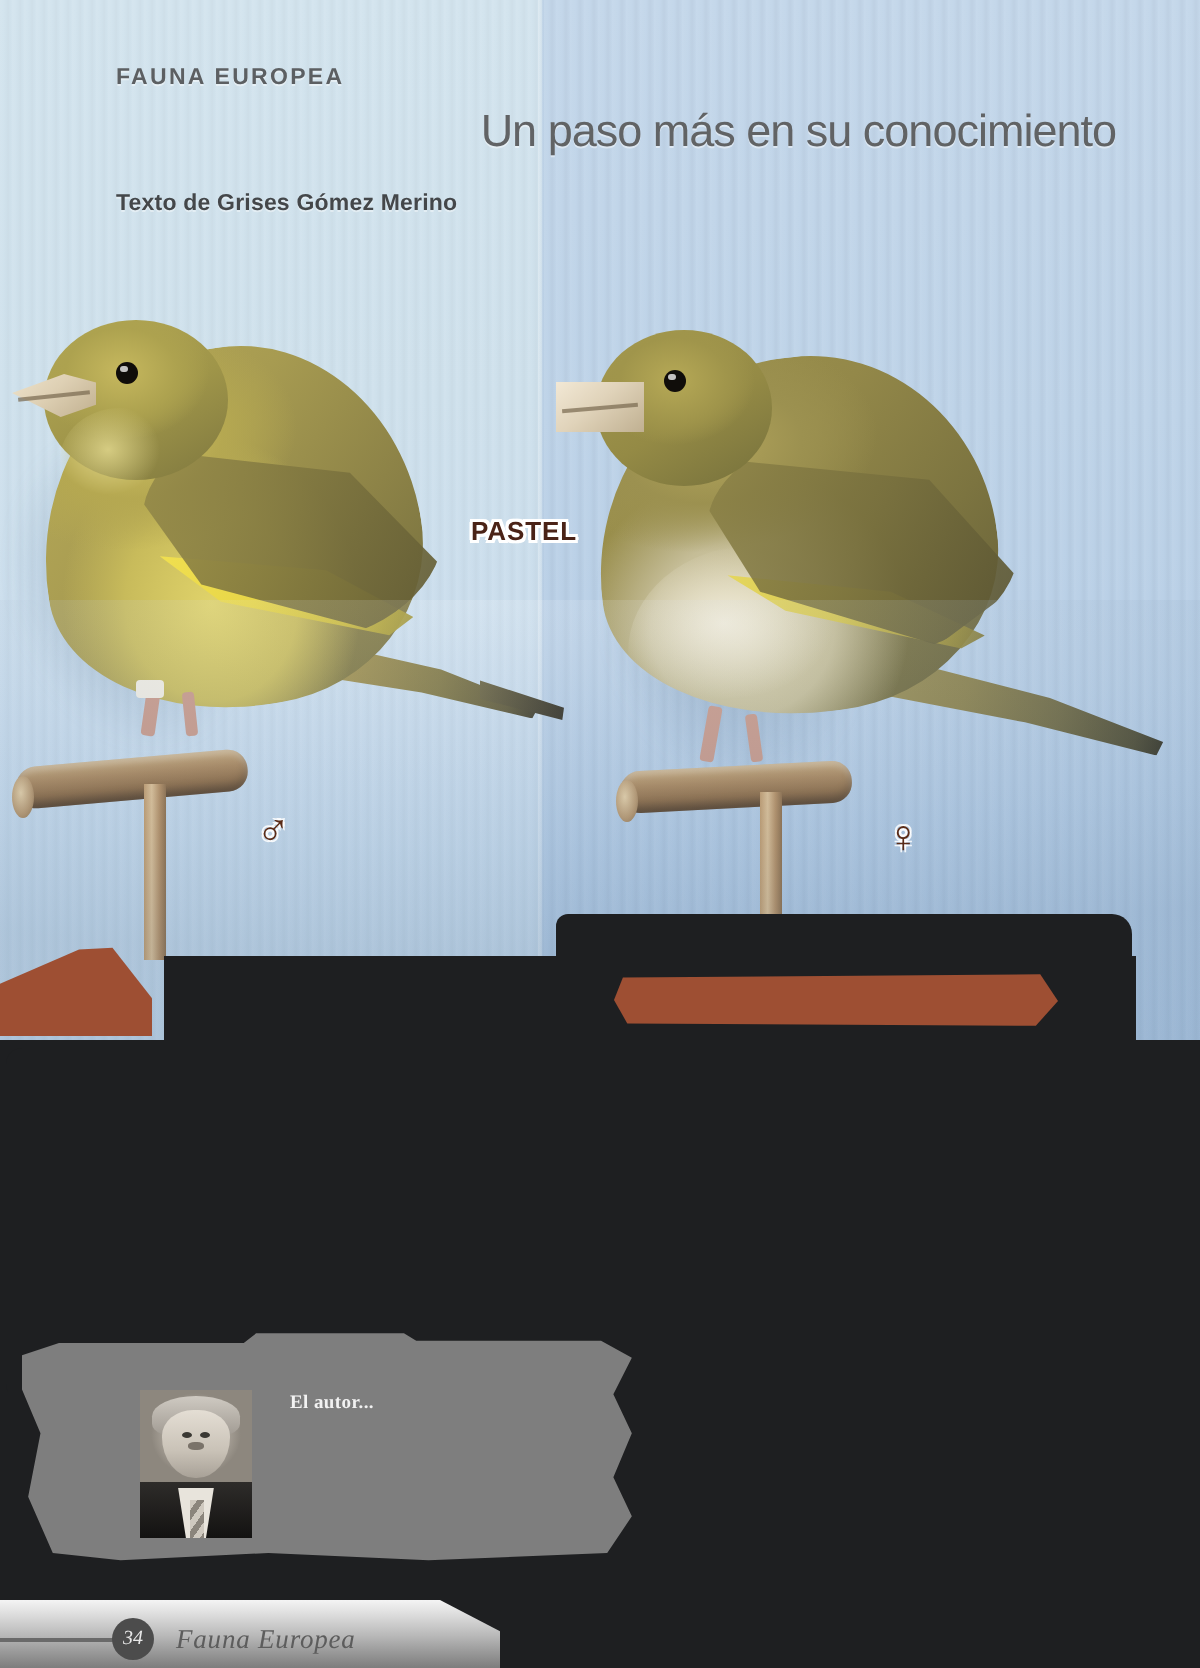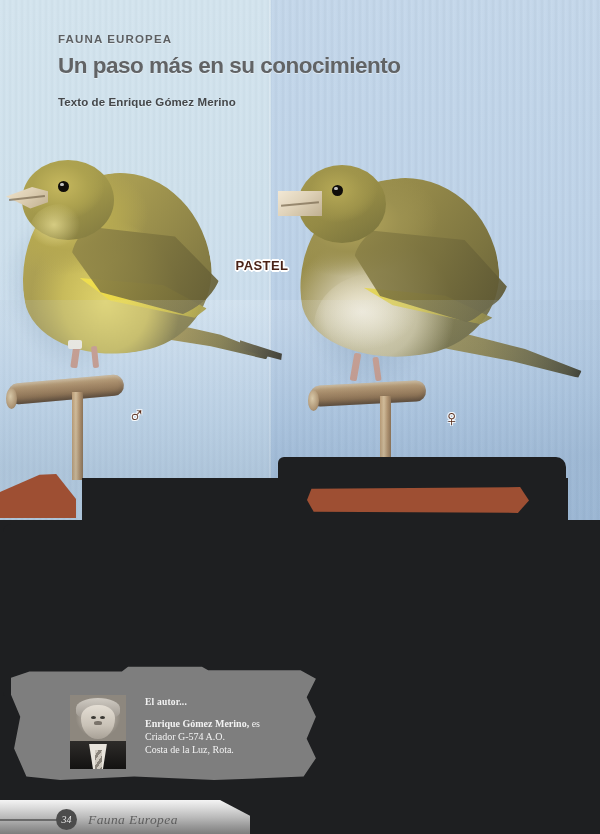--- a/index.html
+++ b/index.html
@@ -82,26 +82,27 @@
     font-size: 30.5px;
     font-weight: bold;
     color: #6c6e70;
     letter-spacing: -0.9px;
     line-height: 1.02;
     margin: 0;
     text-shadow: 0 1px 0 rgba(255,255,255,0.5), 0 -1px 0 rgba(80,85,90,0.18);
   }
   .title-sub {
     font-size: 22.5px;
-    font-weight: bold;
+    font-weight: normal;
     color: #616365;
     letter-spacing: -0.5px;
     line-height: 1.1;
     margin: 4px 0 0 0;
     text-shadow: 0 1px 0 rgba(255,255,255,0.45);
+    text-align: right;
   }
   .byline {
     font-size: 11.5px;
     font-weight: bold;
     color: #44474a;
     margin: 17px 0 0 0;
     letter-spacing: 0.1px;
     text-shadow: 0 1px 0 rgba(255,255,255,0.4);
   }
 
@@ -432,21 +433,21 @@
 
     <div class="sex-symbol sex-male">♂</div>
     <div class="sex-symbol sex-female">♀</div>
   </div>
 
   <div class="table-edge"></div>
 
   <div class="headline-block">
     <p class="kicker">FAUNA EUROPEA</p>
     <h2 class="title-sub">Un paso más en su conocimiento</h2>
-    <p class="byline">Texto de Enrique Gómez Merino</p>
+    <p class="byline">Texto de Grises Gómez Merino</p>
   </div>
 
   <div class="redaction-layer">
 
     <div class="redact-block" style="left:278px; top:17px; width:288px; height:44px; border-radius:6px 10px 0 0;"></div>
 
     <div class="redact-block" style="left:82px; top:38px; width:486px; height:48px;"></div>
     <div class="redact-block" style="left:3px; top:84px; width:597px; height:176px; border-radius:8px 0 0 8px;"></div>
 
     <div class="redact-block" style="left:0px; top:256px; width:600px; height:140px;"></div>
@@ -464,27 +465,20 @@
       <div class="ap-eye r"></div>
       <div class="ap-mouth"></div>
     </div>
     <div class="ap-suit"></div>
     <div class="ap-shirt"></div>
     <div class="ap-tie"></div>
   </div>
 
   <div class="author-text">
     <p class="author-head">El autor...</p>
-    <div class="author-lines">
-      <div>
-        <span class="who">Enrique Gómez Merino,</span><span> es</span>
-      </div>
-      <div>Criador G-574 A.O.</div>
-      <div>Costa de la Luz, Rota.</div>
-    </div>
   </div>
 
   <div class="footer-bar"></div>
   <div class="footer-rule"></div>
   <div class="page-number">34</div>
   <div class="footer-title">Fauna Europea</div>
 
 </div>
 
 </body></html>

